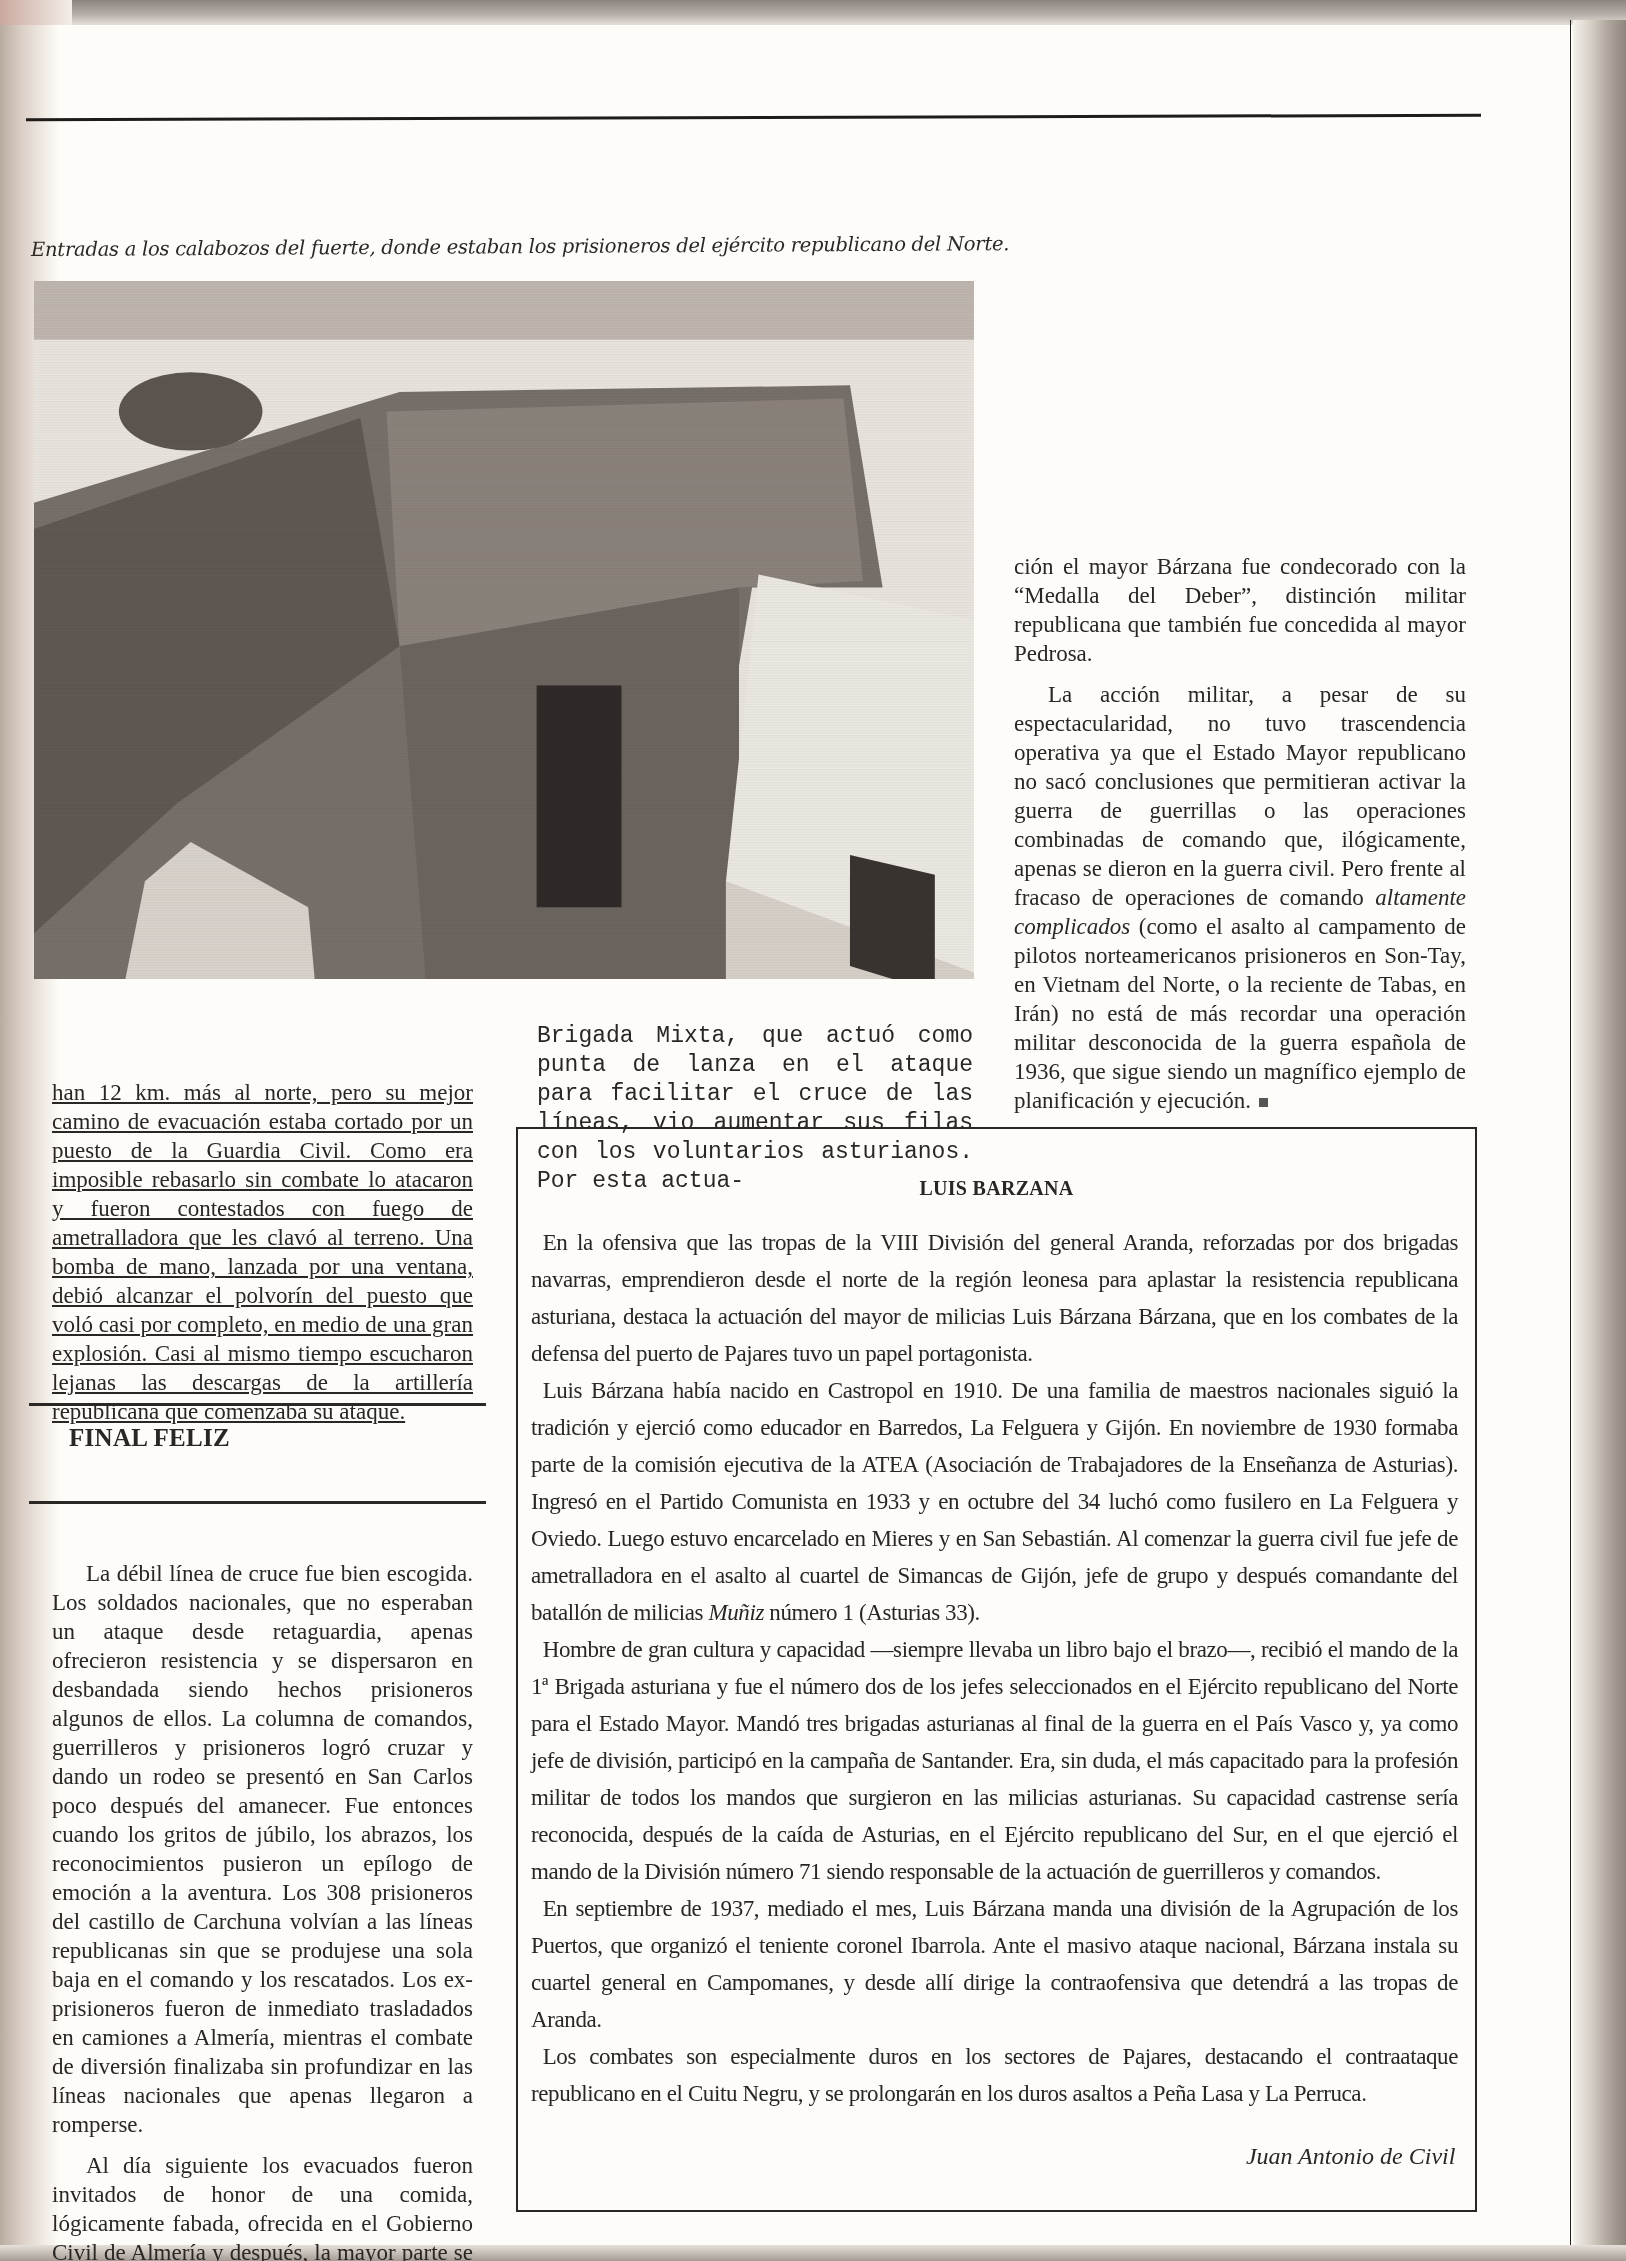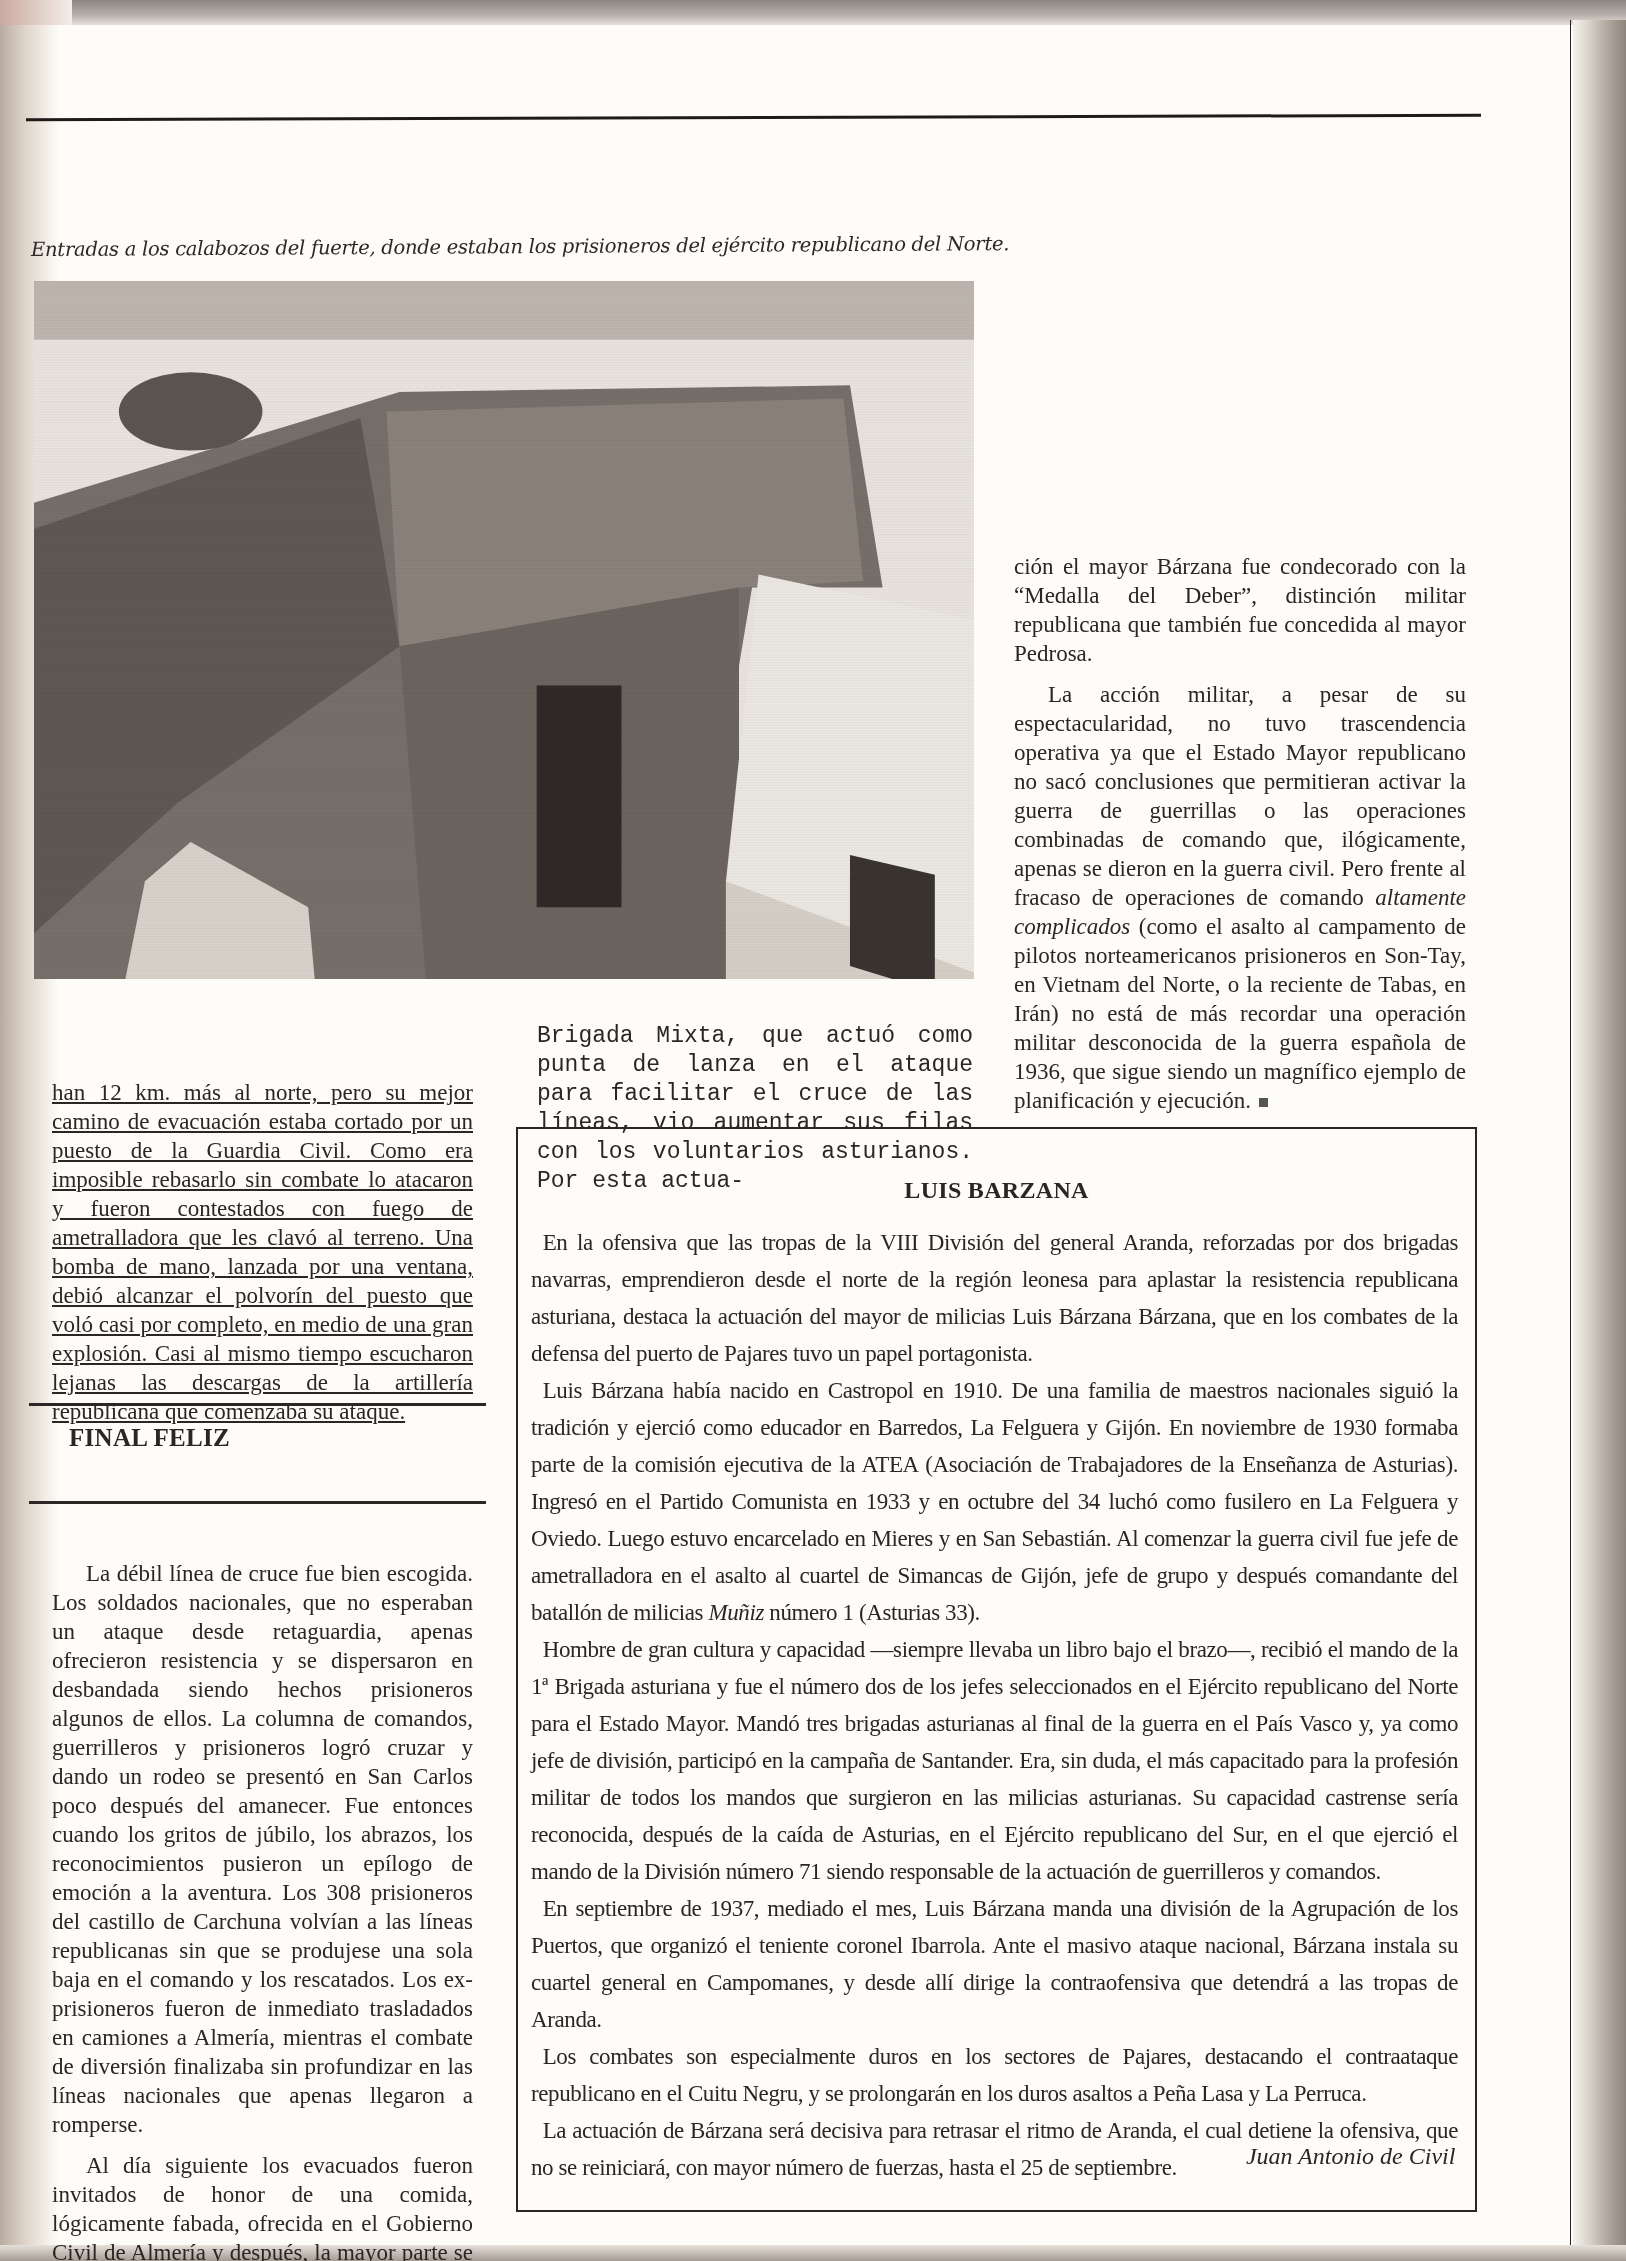--- a/index.html
+++ b/index.html
@@ -75,21 +75,21 @@
       font-size: 25px; font-weight: bold; letter-spacing: 0.3px; color: #2a2624; margin-left: 40px;
     }
 
     
     .box {
       position: absolute; left: 516px; top: 1127px; width: 961px; height: 1085px;
       border: 2px solid #2a2624; box-sizing: border-box;
     }
     .box-title {
       position: absolute; left: 0; top: 48px; width: 100%; text-align: center;
-      font-size: 24px; font-weight: bold; letter-spacing: 0.3px;
+      font-size: 20px; font-weight: bold; letter-spacing: 0.3px;
     }
     .box-body {
       position: absolute; left: 13px; top: 95px; width: 927px;
       font-size: 23px; line-height: 37px; text-align: justify;
       letter-spacing: -0.4px;
     }
     .box-body p { margin: 0; text-indent: 11.7px; }
     .box-body p:first-child { text-indent: 11.7px; }
     .box-author {
       position: absolute; right: 19.6px; bottom: 40px;
@@ -157,17 +157,16 @@
 </div>
 
 <div class="box">
   <div class="box-title">LUIS BARZANA</div>
   <div class="box-body">
     <p>En la ofensiva que las tropas de la VIII División del general Aranda, reforzadas por dos brigadas navarras, emprendieron desde el norte de la región leonesa para aplastar la resistencia republicana asturiana, destaca la actuación del mayor de milicias Luis Bárzana Bárzana, que en los combates de la defensa del puerto de Pajares tuvo un papel portagonista.</p>
     <p><span>Luis Bárzana había nacido en Castropol en 1910. De una familia de maestros nacionales siguió la tradición y ejerció como educador en Barredos, La Felguera y Gijón. En noviembre de 1930 formaba parte de la comisión ejecutiva de la ATEA (Asociación de Trabajadores de la Enseñanza de Asturias). Ingresó en el Partido Comunista en 1933 y en octubre del 34 luchó como fusilero en La Felguera y Oviedo. Luego estuvo encarcelado en Mieres y en San Sebastián. Al comenzar la guerra civil fue jefe de ametralladora en el asalto al cuartel de Simancas de Gijón, jefe de grupo y después comandante del batallón de milicias </span><span class="it">Muñiz</span><span> número 1 (Asturias 33).</span></p>
     <p>Hombre de gran cultura y capacidad —siempre llevaba un libro bajo el brazo—, recibió el mando de la 1ª Brigada asturiana y fue el número dos de los jefes seleccionados en el Ejército republicano del Norte para el Estado Mayor. Mandó tres brigadas asturianas al final de la guerra en el País Vasco y, ya como jefe de división, participó en la campaña de Santander. Era, sin duda, el más capacitado para la profesión militar de todos los mandos que surgieron en las milicias asturianas. Su capacidad castrense sería reconocida, después de la caída de Asturias, en el Ejército republicano del Sur, en el que ejerció el mando de la División número 71 siendo responsable de la actuación de guerrilleros y comandos.</p>
     <p>En septiembre de 1937, mediado el mes, Luis Bárzana manda una división de la Agrupación de los Puertos, que organizó el teniente coronel Ibarrola. Ante el masivo ataque nacional, Bárzana instala su cuartel general en Campomanes, y desde allí dirige la contraofensiva que detendrá a las tropas de Aranda.</p>
     <p>Los combates son especialmente duros en los sectores de Pajares, destacando el contraataque republicano en el Cuitu Negru, y se prolongarán en los duros asaltos a Peña Lasa y La Perruca.</p>
-    <p>La actuación de Bárzana será decisiva para retrasar el ritmo de Aranda, el cual detiene la ofensiva, que no se reiniciará, con mayor número de fuerzas, hasta el 25 de septiembre.</p>
   </div>
   <div class="box-author">Juan Antonio de Civil</div>
 </div>
 
 
 </body></html>

